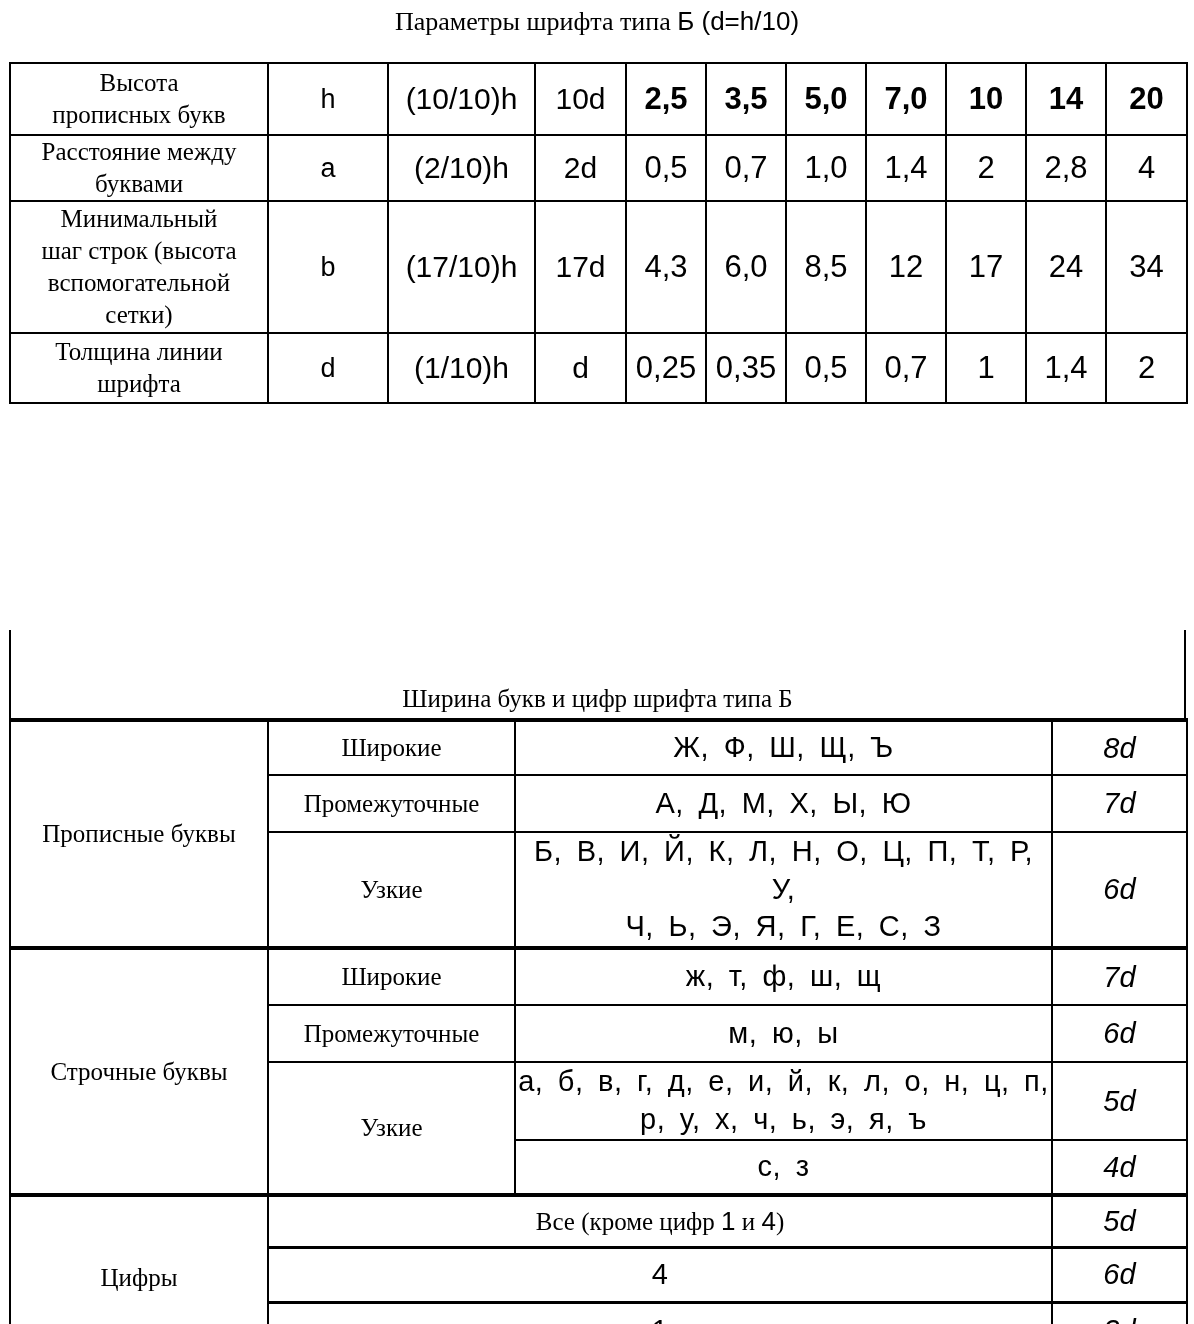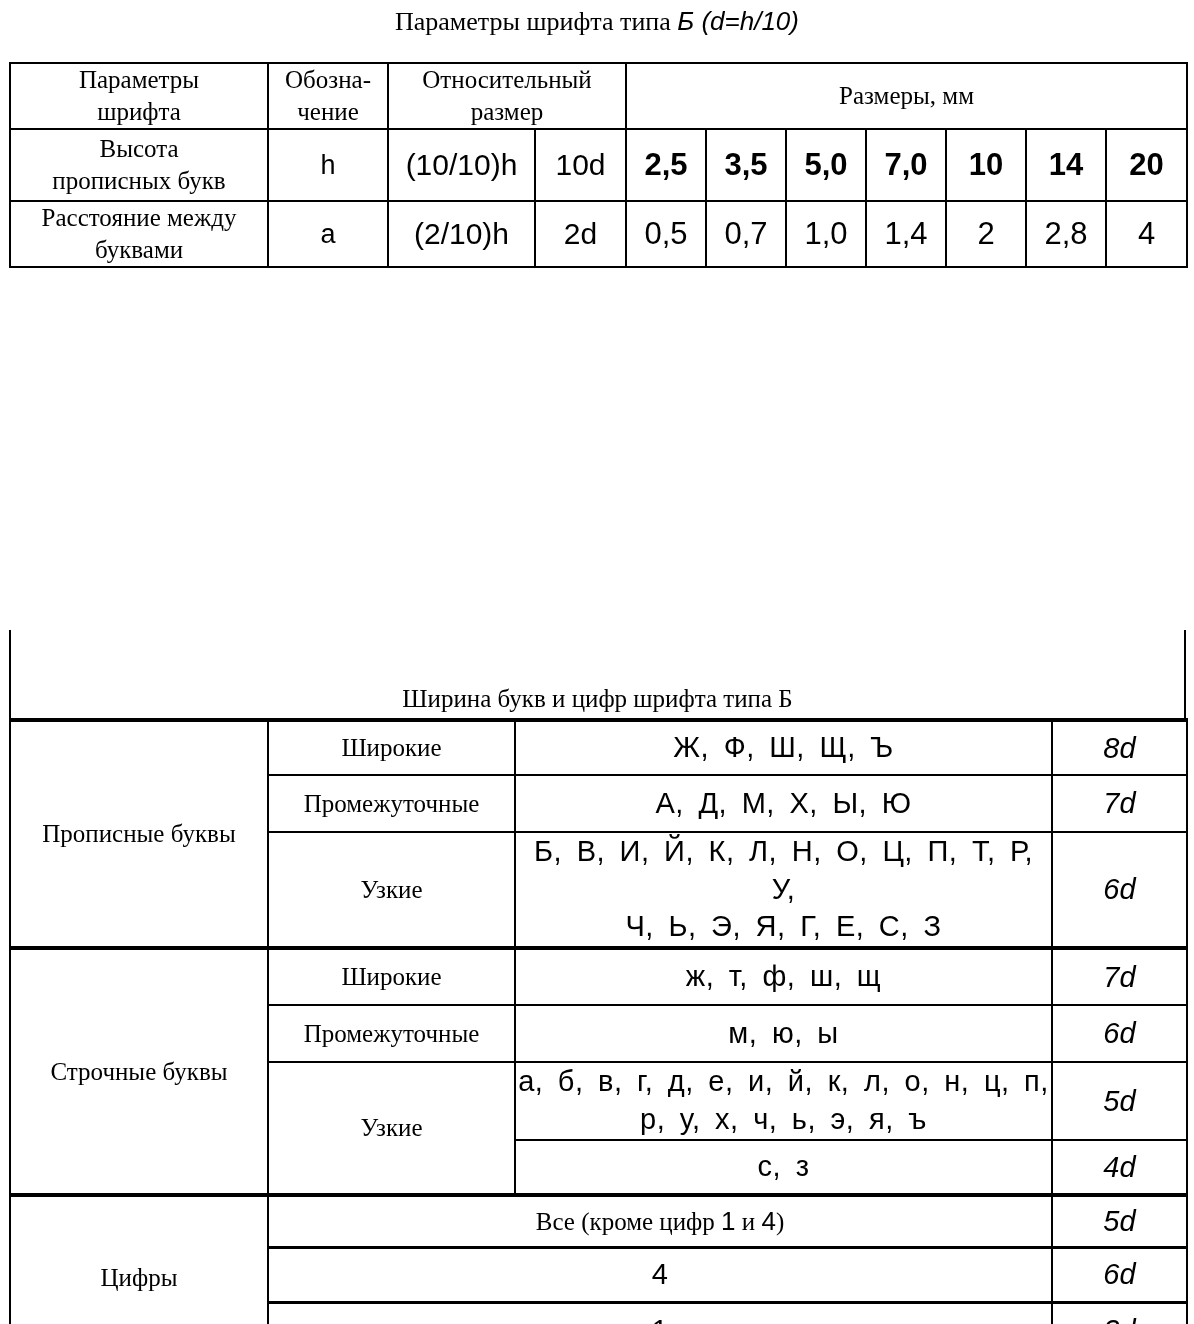--- a/index.html
+++ b/index.html
@@ -5,21 +5,21 @@
   html,body{margin:0;padding:0;}
   body{
     width:1194px;height:1324px;position:relative;
     background:#ffffff;color:#000;
     font-family:"Liberation Serif", serif;
   }
   .page-title{
     position:absolute;top:6px;left:0;width:100%;
     text-align:center;font-size:26px;
   }
-  .sansfont{font-family:"Liberation Sans", sans-serif;font-style:italic;}
+  .sansfont{font-family:"Liberation Sans", sans-serif;}
   table{
     position:absolute;left:9px;width:1177px;
     border-collapse:collapse;table-layout:fixed;
   }
   #t1{top:62px;}
   #t2{top:718px;}
   td{
     border:2px solid #000;
     text-align:center;vertical-align:middle;
     padding:0 2px;white-space:pre-line;
@@ -60,29 +60,20 @@
       <col style="width:91px">
     <col style="width:80px">
       <col style="width:80px">
       <col style="width:80px">
       <col style="width:80px">
     <col style="width:80px">
       <col style="width:80px">
       <col style="width:81px">
   </colgroup>
   <tbody>
-      <tr style="height:66px">
-    <td class="serif">Параметры
-шрифта</td>
-    <td class="serif">Обозна-
-чение</td>
-    <td class="serif" colspan="2">Относительный
-размер</td>
-    <td class="serif" colspan="7">Размеры, мм</td>
-  </tr>
   <tr style="height:72px">
     <td class="serif">Высота
 прописных букв</td>
     <td class="sym">h</td>
     <td class="rel">(10/10)h</td>
     <td class="rel">10d</td>
     <td class="num bold">2,5</td>
     <td class="num bold">3,5</td>
     <td class="num bold">5,0</td>
     <td class="num bold">7,0</td>
@@ -96,20 +87,50 @@
     <td class="sym">a</td>
     <td class="rel">(2/10)h</td>
     <td class="rel">2d</td>
     <td class="num">0,5</td>
     <td class="num">0,7</td>
     <td class="num">1,0</td>
     <td class="num">1,4</td>
     <td class="num">2</td>
     <td class="num">2,8</td>
     <td class="num">4</td>
+  </tr>
+  <tr style="height:132px">
+    <td class="serif">Минимальный
+шаг строк (высота
+вспомогательной
+сетки)</td>
+    <td class="sym">b</td>
+    <td class="rel">(17/10)h</td>
+    <td class="rel">17d</td>
+    <td class="num">4,3</td>
+    <td class="num">6,0</td>
+    <td class="num">8,5</td>
+    <td class="num">12</td>
+    <td class="num">17</td>
+    <td class="num">24</td>
+    <td class="num">34</td>
+  </tr>
+  <tr style="height:70px">
+    <td class="serif">Толщина линии
+шрифта</td>
+    <td class="sym">d</td>
+    <td class="rel">(1/10)h</td>
+    <td class="rel">d</td>
+    <td class="num">0,25</td>
+    <td class="num">0,35</td>
+    <td class="num">0,5</td>
+    <td class="num">0,7</td>
+    <td class="num">1</td>
+    <td class="num">1,4</td>
+    <td class="num">2</td>
   </tr>
 </tbody>
   </table>
 
 <div class="title-box">
   <span>Ширина букв и цифр шрифта типа Б</span>
 </div>
 
 <table id="t2">
   <colgroup>

